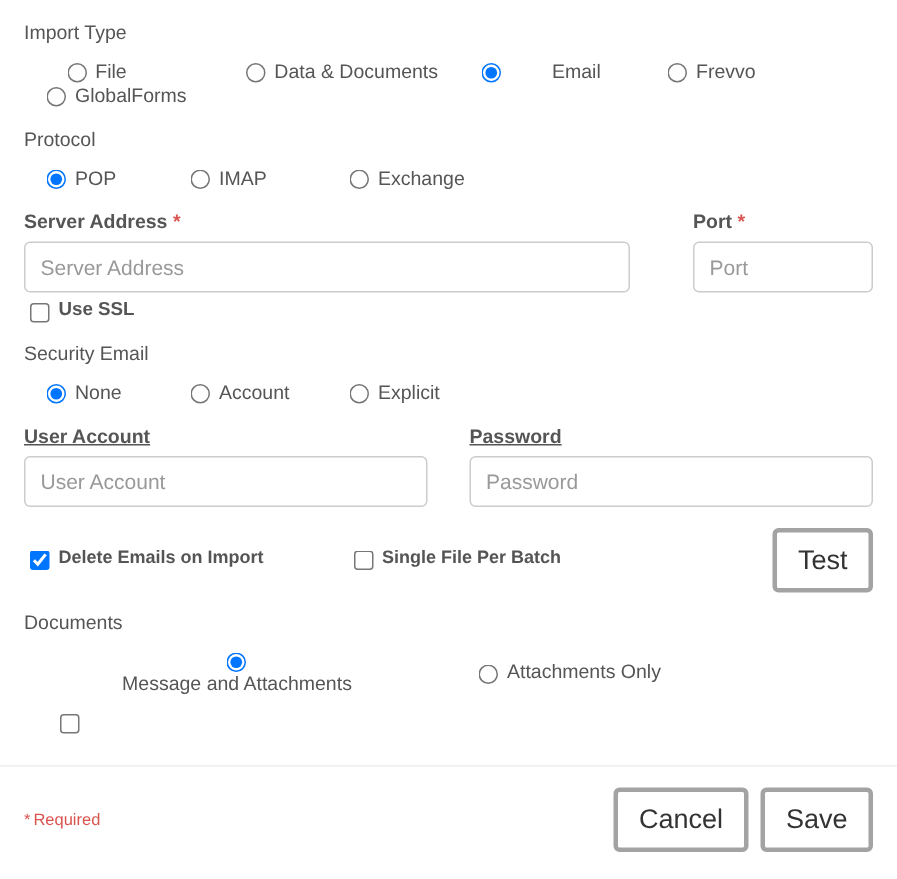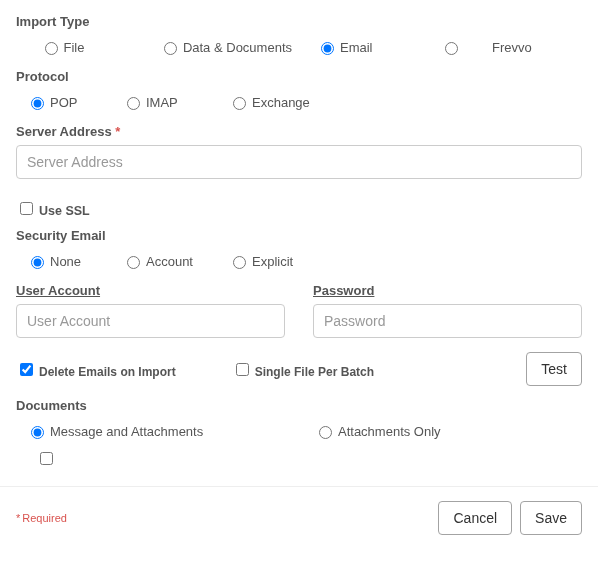--- a/index.html
+++ b/index.html
@@ -6,21 +6,21 @@
   body {
     margin: 0;
     padding: 14px 16px 16px 16px;
     font-family: Arial, Helvetica, sans-serif;
     font-size: 13px;
     color: #555;
     background: #fff;
     width: 598px;
   }
   .section-label {
-    font-weight: bold;
+    font-weight: normal;
     color: #555;
     margin-bottom: 10px;
     font-size: 13px;
   }
   .radio-row {
     display: flex;
     flex-wrap: wrap;
     margin-bottom: 14px;
     padding-left: 10px;
   }
@@ -46,61 +46,61 @@
     padding: 8px 10px;
     border: 1px solid #ccc;
     border-radius: 4px;
     font-size: 14px;
     color: #555;
   }
   input::placeholder { color: #999; }
   .row {
     display: flex;
     gap: 42px;
-    margin-bottom: 20px;
+    margin-bottom: 4px;
   }
   .col-grow { flex: 1; }
   .col-port { width: 120px; }
   .checkbox-line {
     display: flex;
-    align-items: flex-end;
+    align-items: flex-start;
     font-size: 12.5px;
     font-weight: bold;
     color: #555;
     margin-bottom: 10px;
   }
   .checkbox-line input { margin-right: 6px; }
   .inline-checks {
     display: flex;
     align-items: center;
     margin-bottom: 12px;
   }
   .inline-checks .checkbox-line { margin-bottom: 0; margin-right: 56px; font-size: 12px; }
   .btn {
     background: #fff;
-    border: 1px solid #a3a3a3;
+    border: 3px solid #a3a3a3;
     border-radius: 4px;
     padding: 8px 14px;
-    font-size: 14px;
+    font-size: 18px;
     color: #333;
     cursor: pointer;
   }
   .test-wrap { margin-left: auto; }
   .two-col {
     display: flex;
     gap: 28px;
     margin-bottom: 14px;
   }
   .two-col > div { flex: 1; text-decoration: underline; }
   .docs-radio-row {
     display: flex;
     margin-bottom: 10px;
     padding-left: 10px;
   }
-  .docs-radio-row .radio-item:first-child { width: 264px; }
+  .docs-radio-row .radio-item:first-child { width: 264px; flex-direction: column; }
   .sep-line {
     padding-left: 20px;
     margin-bottom: 18px;
   }
   hr.footer-sep {
     border: none;
     border-top: 1px solid #eee;
     margin: 6px -16px 14px -16px;
   }
   .footer {
@@ -113,22 +113,22 @@
   }
   .req-note .star { margin-right: 2px; }
   .footer-btns {
     margin-left: auto;
     display: flex;
     gap: 8px;
   }
   
   .import-type .radio-item:nth-child(1){ width:72px;justify-content:center; }
   .import-type .radio-item:nth-child(2){ width:170px;justify-content:flex-end; }
-  .import-type .radio-item:nth-child(3){ width:100px; }
-  .import-type .radio-item:nth-child(4){ width:90px;gap:28px; }
+  .import-type .radio-item:nth-child(3){ width:100px;gap:28px; }
+  .import-type .radio-item:nth-child(4){ width:90px; }
   .protocol .radio-item:nth-child(1){ width:72px; }
   .protocol .radio-item:nth-child(2){ width:82px; }
 </style>
 </head>
 <body>
 
 <div class="section-label">Import Type</div>
 <div class="radio-row import-type">
   <label class="radio-item">
     <input type="radio" name="importType" style="">
@@ -138,20 +138,24 @@
     <input type="radio" name="importType" style="">
     <span>Data &amp; Documents</span>
   </label>
   <label class="radio-item">
     <input type="radio" name="importType" checked="" style="">
     <span>Email</span>
   </label>
   <label class="radio-item">
     <input type="radio" name="importType" style="">
     <span>Frevvo</span>
+  </label>
+  <label class="radio-item">
+    <input type="radio" name="importType" style="">
+    <span>GlobalForms</span>
   </label>
 </div>
 
 <div class="section-label">Protocol</div>
 <div class="radio-row protocol">
   <label class="radio-item">
     <input type="radio" name="protocol" checked="" style="">
     <span>POP</span>
   </label>
   <label class="radio-item">
@@ -164,20 +168,26 @@
   </label>
 </div>
 
 <div class="row">
   <div class="col-grow">
     <div class="field-label">
       <span>Server Address</span> <span class="req">*</span>
     </div>
     <input type="text" placeholder="Server Address" style="">
   </div>
+  <div class="col-port">
+    <div class="field-label">
+      <span>Port</span> <span class="req">*</span>
+    </div>
+    <input type="text" placeholder="Port" style="">
+  </div>
 </div>
 
 <label class="checkbox-line">
   <input type="checkbox" style="">
   <span>Use SSL</span>
 </label>
 
 <div class="section-label">Security Email</div>
 <div class="radio-row" style="padding-left:10px;">
   <label class="radio-item" style="width:72px;">

